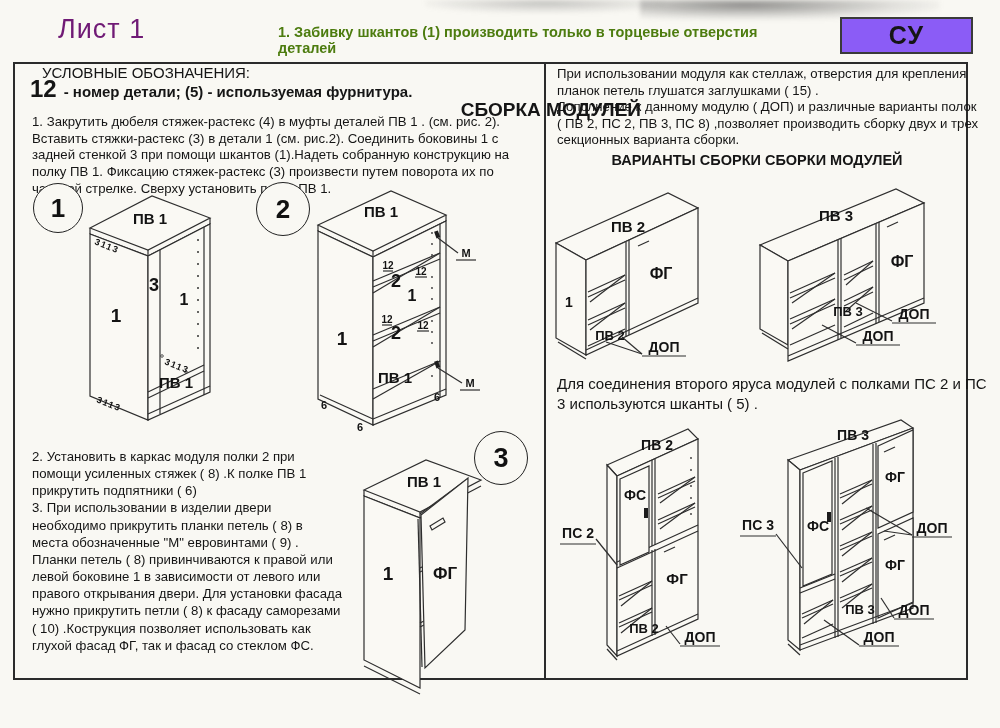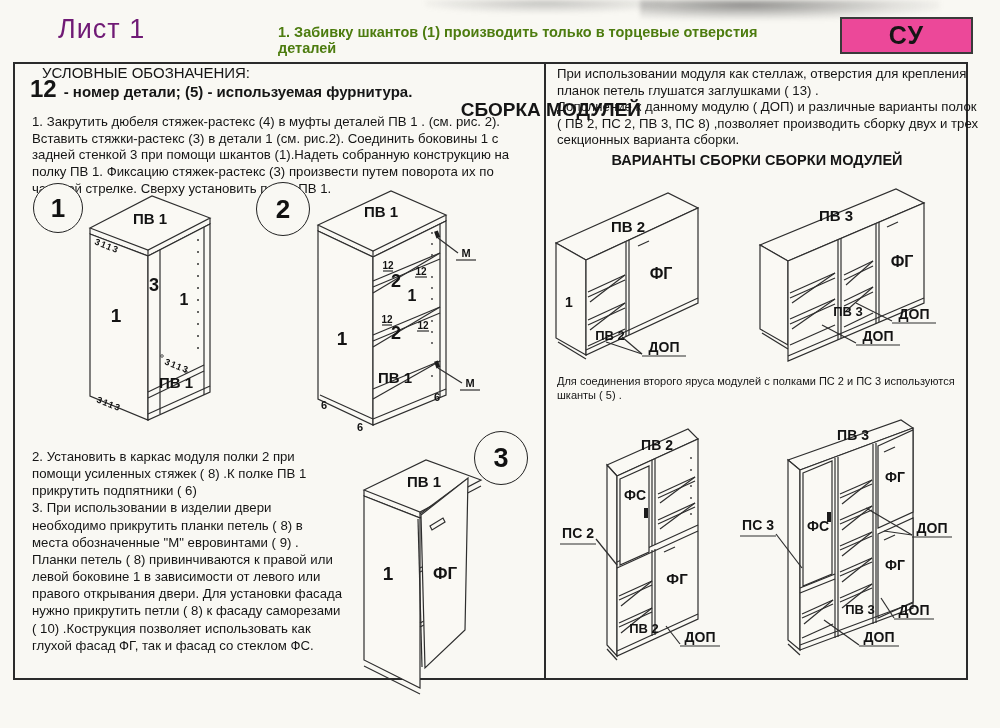--- a/index.html
+++ b/index.html
@@ -3,35 +3,35 @@
 <meta charset="utf-8">
 <style>
   *{margin:0;padding:0;box-sizing:border-box}
   html,body{width:1000px;height:728px}
   body{font-family:"Liberation Sans",sans-serif;background:#e9eae7}
   .page{position:relative;width:1000px;height:728px;background:#f9f8f3;overflow:hidden;color:#151515}
   .smudge1{position:absolute;left:425px;top:0;width:240px;height:13px;background:radial-gradient(ellipse at 50% 20%,rgba(100,100,100,.35),rgba(140,140,140,.12) 60%,transparent 80%);filter:blur(2px)}
   .smudge2{position:absolute;left:640px;top:0;width:300px;height:20px;background:radial-gradient(ellipse at 35% 25%,rgba(60,60,60,.55),rgba(120,120,120,.18) 55%,transparent 78%);filter:blur(2px)}
   .sheet-no{position:absolute;left:58px;top:14px;font-size:27px;letter-spacing:1px;color:#701a75}
   .head-note{position:absolute;left:278px;top:24px;width:480px;font-size:14.5px;font-weight:700;color:#4d7c0f}
-  .stamp{position:absolute;left:840px;top:17px;width:133px;height:37px;border:2px solid #3a3a3a;background:#ec4899;display:flex;align-items:center;justify-content:center;font-size:25px;font-weight:700;letter-spacing:1px}
+  .stamp{position:absolute;left:840px;top:17px;width:133px;height:37px;border:2px solid #3a3a3a;background:#8b5cf6;display:flex;align-items:center;justify-content:center;font-size:25px;font-weight:700;letter-spacing:1px}
   .frame{position:absolute;left:13px;top:62px;width:955px;height:618px;border:2px solid #2b2b2b}
   .divider{position:absolute;left:544px;top:62px;width:2px;height:618px;background:#2b2b2b}
   .legend-title{position:absolute;left:42px;top:64px;font-size:15px;font-weight:400}
   .legend-line{position:absolute;left:30px;top:77px;display:flex;align-items:baseline;gap:7px}
   .legend-num{font-size:24px;font-weight:700;line-height:1}
   .legend-rest{font-size:15px;font-weight:700}
   .assembly-title{position:absolute;left:13px;top:99px;width:628px;text-align:right;font-size:19px;font-weight:700}
   .step1{position:absolute;left:32px;top:114px;width:510px;font-size:13.2px;line-height:1.26}
   .step23{position:absolute;left:32px;top:448px;width:310px;font-size:13.2px;line-height:1.3}
   .step23 p{margin:0}
   .para1{position:absolute;left:557px;top:66px;width:415px;font-size:13.2px;line-height:1.25}
   .para2{position:absolute;left:557px;top:99px;width:425px;font-size:13.2px;line-height:1.25}
   .variants-title{position:absolute;left:547px;top:152px;width:420px;text-align:center;font-size:14.5px;font-weight:700}
-  .tier-note{position:absolute;left:557px;top:374px;width:430px;font-size:11px;line-height:1.3}
+  .tier-note{position:absolute;left:557px;top:374px;width:430px;font-size:15px;line-height:1.3}
   .badge{position:absolute;border:1.8px solid #222;border-radius:50%;background:#f9f8f3;display:flex;align-items:center;justify-content:center;font-weight:700;color:#111}
   .badge1{left:33px;top:183px;width:50px;height:50px;font-size:26px}
   .badge2{left:256px;top:182px;width:54px;height:54px;font-size:26px}
   .badge3{left:474px;top:431px;width:54px;height:54px;font-size:27px}
   svg{position:absolute;overflow:visible}
   svg text{font-family:"Liberation Sans",sans-serif;fill:#131313}
   .ln{stroke:#2e2e2e;stroke-width:1.2;fill:none}
   .face{stroke:#2e2e2e;stroke-width:1.2;fill:#faf9f4}
 </style>
 </head>
@@ -55,21 +55,21 @@
     <span class="legend-num">12</span>
     <span class="legend-rest">- номер детали;  (5) - используемая фурнитура.</span>
   </div>
   <div class="assembly-title">СБОРКА МОДУЛЕЙ</div>
   <div class="step1">1. Закрутить дюбеля стяжек-растекс (4) в муфты деталей ПВ 1 . (см. рис. 2). Вставить стяжки-растекс (3) в детали 1 (см. рис.2). Соединить  боковины 1 с задней стенкой 3 при помощи шкантов (1).Надеть собранную конструкцию на полку ПВ 1. Фиксацию стяжек-растекс (3) произвести путем поворота их по часовой стрелке. Сверху установить полку ПВ 1.</div>
   <div class="step23">
     <p>2. Установить в каркас модуля полки 2 при помощи усиленных стяжек  ( 8)  .К  полке ПВ 1 прикрутить подпятники  ( 6)</p>
     <p>3. При использовании в изделии двери необходимо прикрутить планки петель ( 8)    в места обозначенные "М" евровинтами  ( 9)  . Планки петель  ( 8)    привинчиваются к правой или левой боковине 1 в зависимости от левого или правого открывания двери. Для установки фасада нужно прикрутить петли  ( 8)   к фасаду саморезами ( 10)  .Кострукция позволяет использовать как глухой фасад ФГ, так и фасад со стеклом ФС.</p>
   </div>
 
-  <div class="para1">При использовании модуля как стеллаж, отверстия для крепления планок петель глушатся заглушками  ( 13)  .</div>
+  <div class="para1">При использовании модуля как стеллаж, отверстия для крепления планок петель глушатся заглушками  ( 15)  .</div>
   <div class="para2">Дополнение к данному модулю  ( ДОП)    и различные варианты полок ( ПВ 2, ПС 2, ПВ 3, ПС 8)   ,позволяет производить сборку  двух и трех секционных варианта сборки.</div>
   <div class="variants-title">ВАРИАНТЫ СБОРКИ СБОРКИ МОДУЛЕЙ</div>
   <div class="tier-note">Для соединения второго яруса модулей с полками ПС 2 и ПС 3 используются шканты  ( 5)  .</div>
 
   <div class="badge badge1">
       <span>1</span>
     </div>
   <div class="badge badge2">
       <span>2</span>
     </div>

